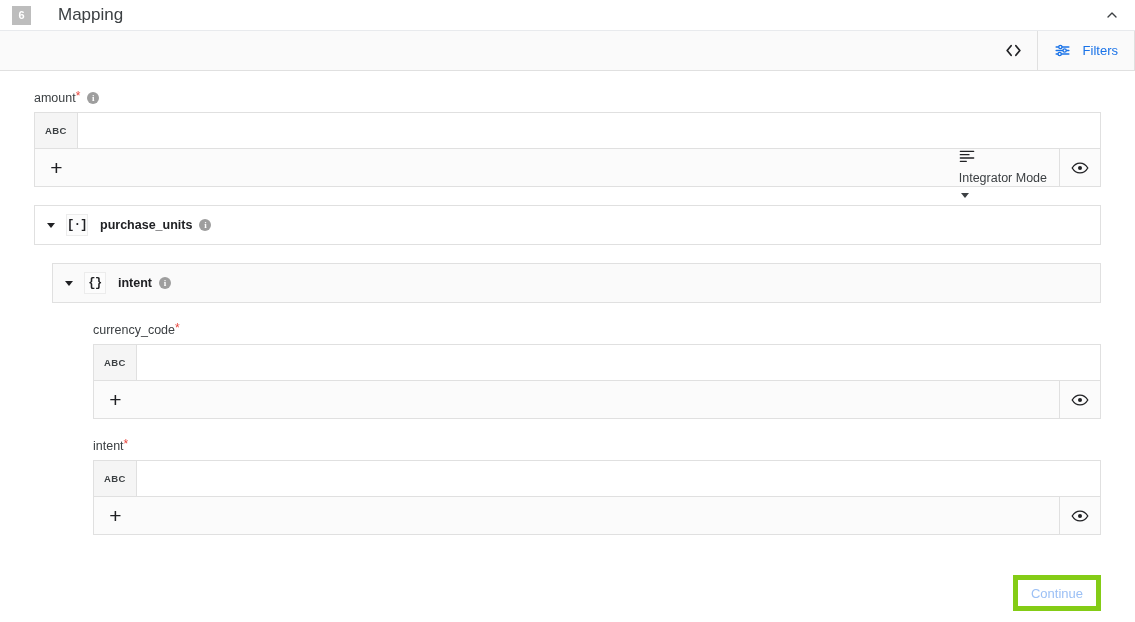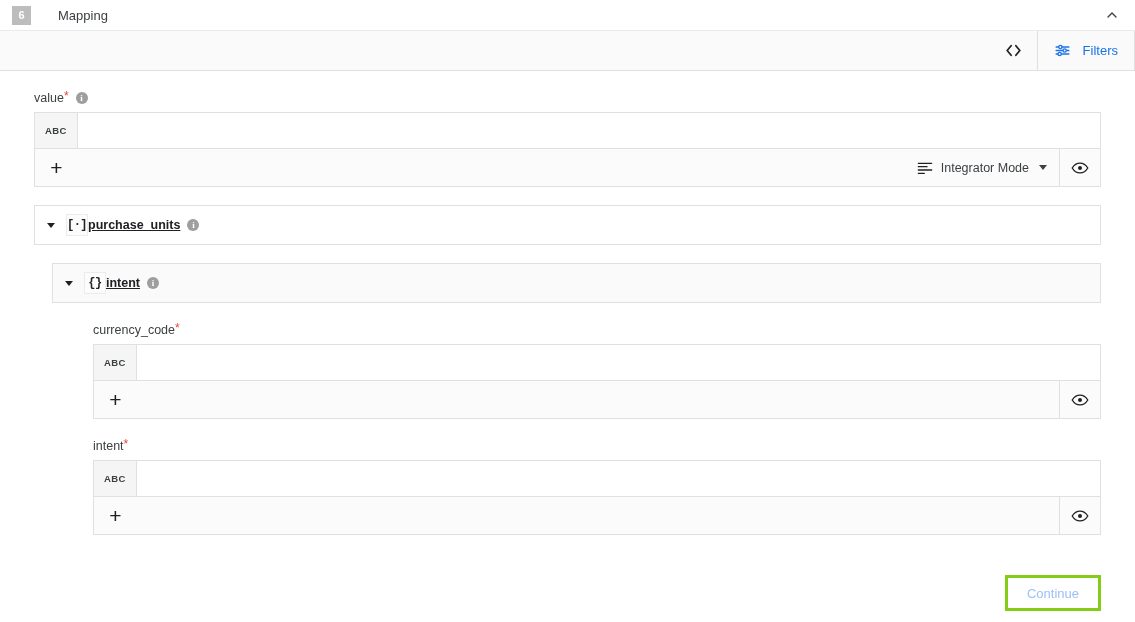--- a/index.html
+++ b/index.html
@@ -29,21 +29,21 @@
     color: #ffffff;
     font-size: 11px;
     font-weight: bold;
     display: flex;
     align-items: center;
     justify-content: center;
     flex: 0 0 auto;
   }
   .header-title {
     margin-left: 27px;
-    font-size: 13px;
+    font-size: 17px;
     color: #3c4043;
   }
   .header-spacer { flex: 1 1 auto; }
   .collapse-btn {
     width: 26px;
     height: 26px;
     display: flex;
     align-items: center;
     justify-content: center;
     cursor: pointer;
@@ -164,27 +164,28 @@
     cursor: pointer;
     font-size: 21px;
     line-height: 1;
     color: #202124;
     font-weight: 300;
     flex: 0 0 auto;
   }
   .bottom-spacer { flex: 1 1 auto; }
   .mode-select {
     display: flex;
-    align-items: center;
+    align-items: flex-start;
     gap: 8px;
     padding: 0 12px;
     cursor: pointer;
     color: #3c4043;
     font-size: 12.5px;
     white-space: nowrap;
+    flex-direction: column;
   }
   .caret-down {
     width: 0; height: 0;
     border-left: 4.5px solid transparent;
     border-right: 4.5px solid transparent;
     border-top: 5px solid #3c4043;
     margin-left: 2px;
   }
   .eye-cell {
     width: 41px;
@@ -225,39 +226,39 @@
     align-items: center;
     justify-content: center;
     font-size: 12px;
     font-weight: bold;
     color: #202124;
     font-family: "Liberation Mono", monospace;
     letter-spacing: -0.5px;
     flex: 0 0 auto;
   }
   .node-label {
+    margin-left: 12px;
     font-size: 12.5px;
     font-weight: bold;
     color: #202124;
-    text-decoration: underline;
   }
 
   .indent-1 { margin-left: 18px; }
   .nested-fields { margin-left: 59px; }
 
   
   .footer {
     position: absolute;
     right: 34px;
     bottom: 10px;
   }
   .continue-btn {
-    width: 96px;
+    width: 88px;
     height: 36px;
-    border: 3px solid #84cc16;
+    border: 5px solid #84cc16;
     background: #ffffff;
     color: #9cc0f5;
     font-size: 13px;
     font-family: "Liberation Sans", sans-serif;
     cursor: default;
     display: flex;
     align-items: center;
     justify-content: center;
   }
 
@@ -301,21 +302,21 @@
       </svg>
     </span>
     <span class="tb-label">Filters</span>
   </div>
   <div class="tb-divider"></div>
 </div>
 
 <div class="content">
 
   <div class="field-label">
-    <span>value</span>
+    <span>amount</span>
       <span class="req-star">*</span>
     <span class="info-icon">i</span>
   </div>
 
   <div class="map-box">
     <div class="map-row-top">
       <div class="type-badge">ABC</div>
       <input class="map-input" type="text" placeholder="" style="">
     </div>
     <div class="map-row-bottom">

